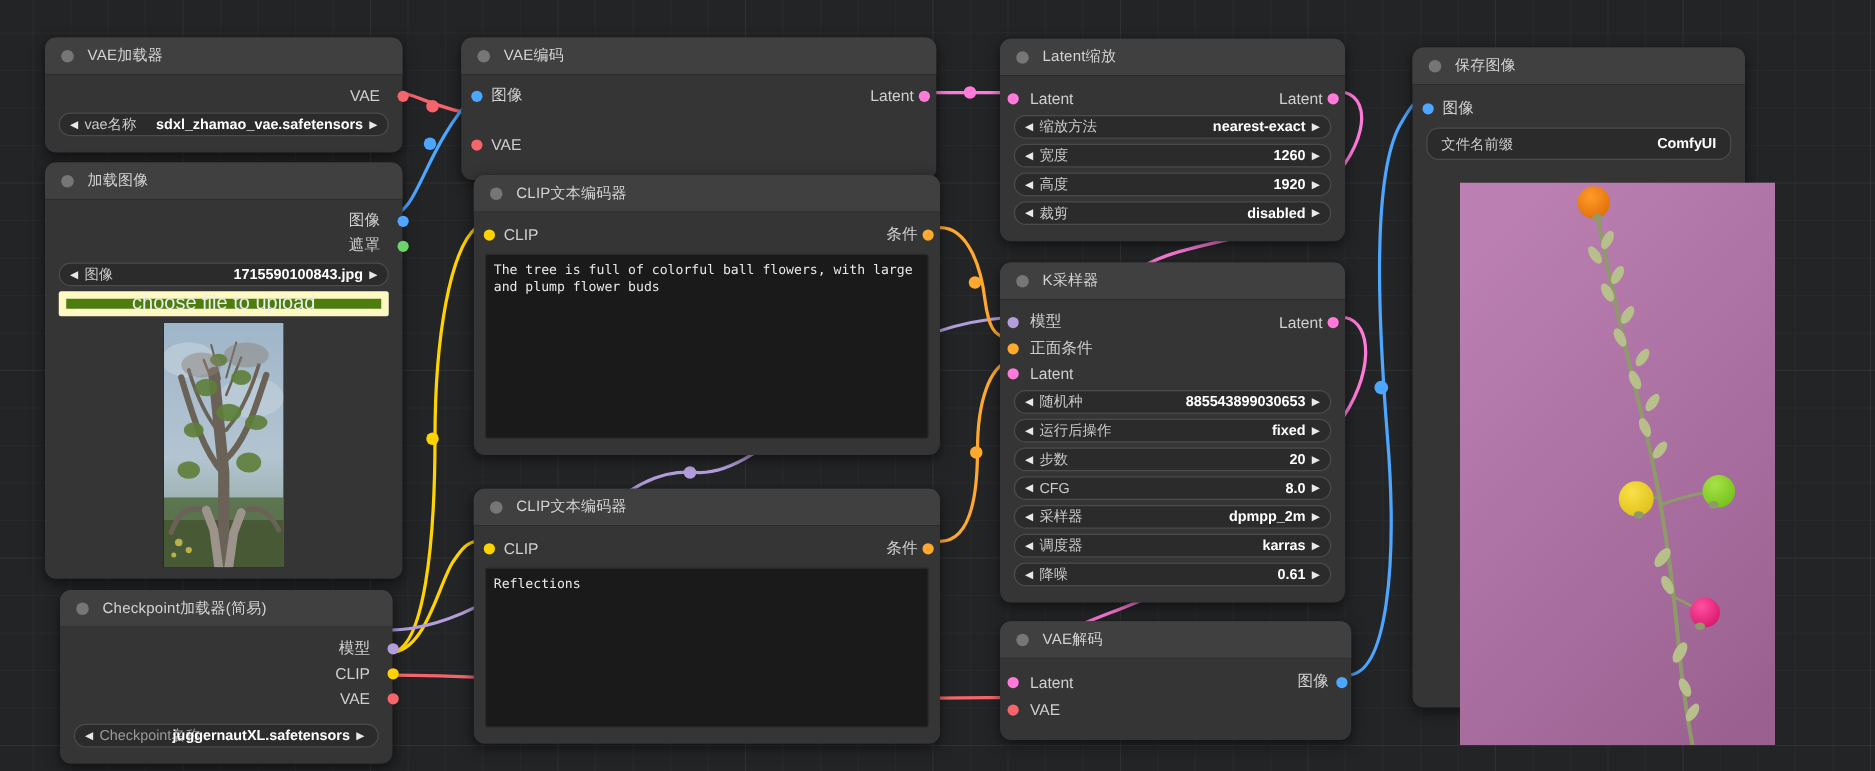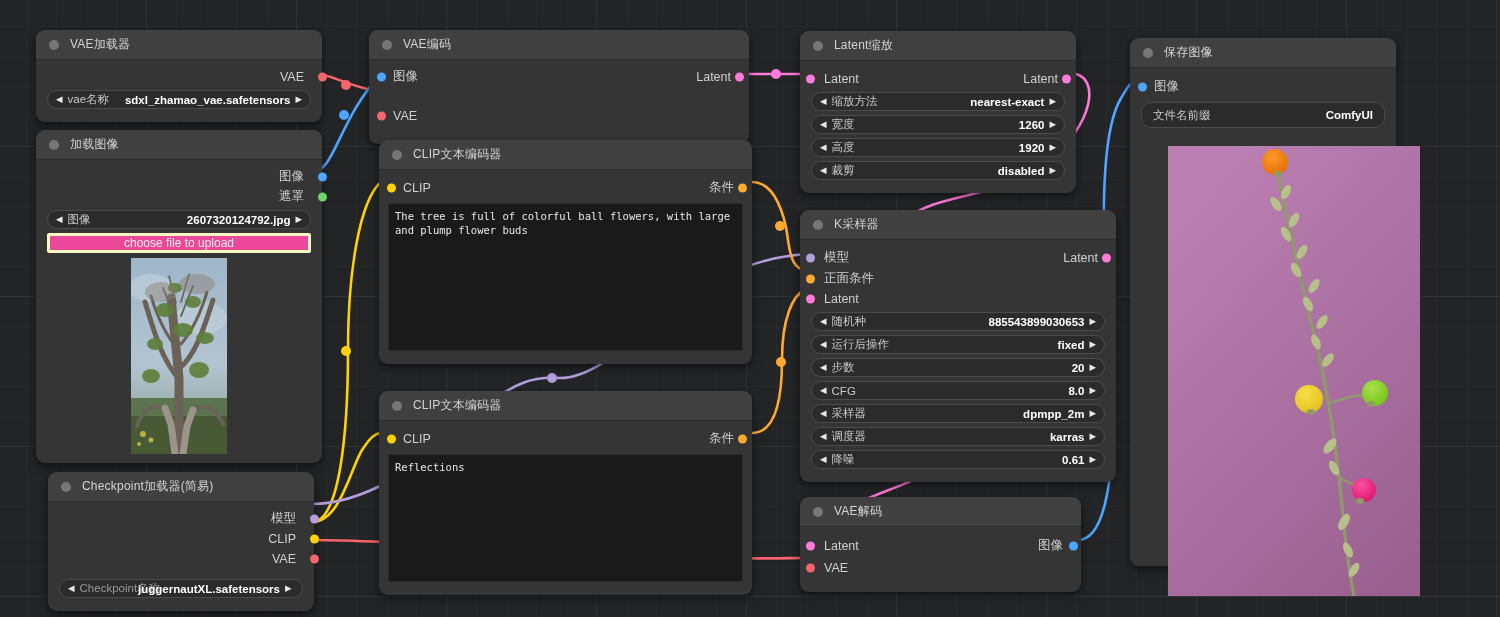--- a/index.html
+++ b/index.html
@@ -84,25 +84,25 @@
   .widget .wl { color: #c9c9c9; white-space: nowrap; }
   .widget .wv { margin-left: auto; color: #ffffff; white-space: nowrap; font-weight: 600; }
   .arr { color: #e9e9e9; font-size: 8.5px; line-height: 1; flex: none; }
   .arr.l { margin-right: 5px; }
   .arr.r { margin-left: 5px; }
   .widget.noarrow { padding: 12px 11px; }
 
   .btn {
     margin: 4px 11px;
     height: 20px;
-    background: #ec4899;
-    border: 3px solid #fef9c3;
+    background: #4d7c0f;
+    border: 6px solid #fef9c3;
     border-radius: 2px;
     display: flex; align-items: center; justify-content: center;
-    font-size: 12px; color: #ededed;
+    font-size: 16px; color: #ededed;
   }
 
   .textarea {
     margin: 6px 9px 4px 9px;
     background: #1a1a1a;
     border: 1px solid #2a2a2a;
     border-radius: 2px;
     color: #e8e8e8;
     font-family: "DejaVu Sans Mono", "Liberation Mono", monospace;
     font-size: 10.5px;
@@ -191,21 +191,21 @@
         <span>图像</span>
         <span class="port" style="background:#4da6ff"></span>
       </div>
       <div class="slot out">
         <span>遮罩</span>
         <span class="port" style="background:#6bd46b"></span>
       </div>
       <div class="widget">
         <span class="arr l">◀</span>
         <span class="wl">图像</span>
-        <span class="wv">2607320124792.jpg</span>
+        <span class="wv">1715590100843.jpg</span>
         <span class="arr r">▶</span>
       </div>
       <div class="btn">choose file to upload</div>
       <div class="imgframe" style="width:96px; height:196px;">
         <div class="tree-img">
           <svg viewBox="0 0 96 196" width="96" height="196" preserveAspectRatio="none">
             <defs>
               <linearGradient id="sky" x1="0" y1="0" x2="0" y2="1">
                 <stop offset="0%" stop-color="#9fb6c9"></stop>
                 <stop offset="55%" stop-color="#b3c4d1"></stop>
@@ -385,21 +385,21 @@
       </div>
       <div class="widget">
         <span class="arr l">◀</span>
         <span class="wl">裁剪</span>
         <span class="wv">disabled</span>
         <span class="arr r">▶</span>
       </div>
     </div>
   </div>
 
-  <div class="node" style="left:800px; top:210px; width:316px;">
+  <div class="node" style="left:800px; top:210px; width:276px;">
     <div class="node-title">
       <span class="node-dot"></span>
       <span class="node-title-text">K采样器</span>
     </div>
     <div class="node-body">
       <div class="slot-row" style="height:19px; margin:2px 0;">
         <div class="slot in" style="position:absolute; left:0;">
           <span class="port" style="background:#b39ddb; left:6px;"></span>
           <span style="margin-left:6px">模型</span>
         </div>

